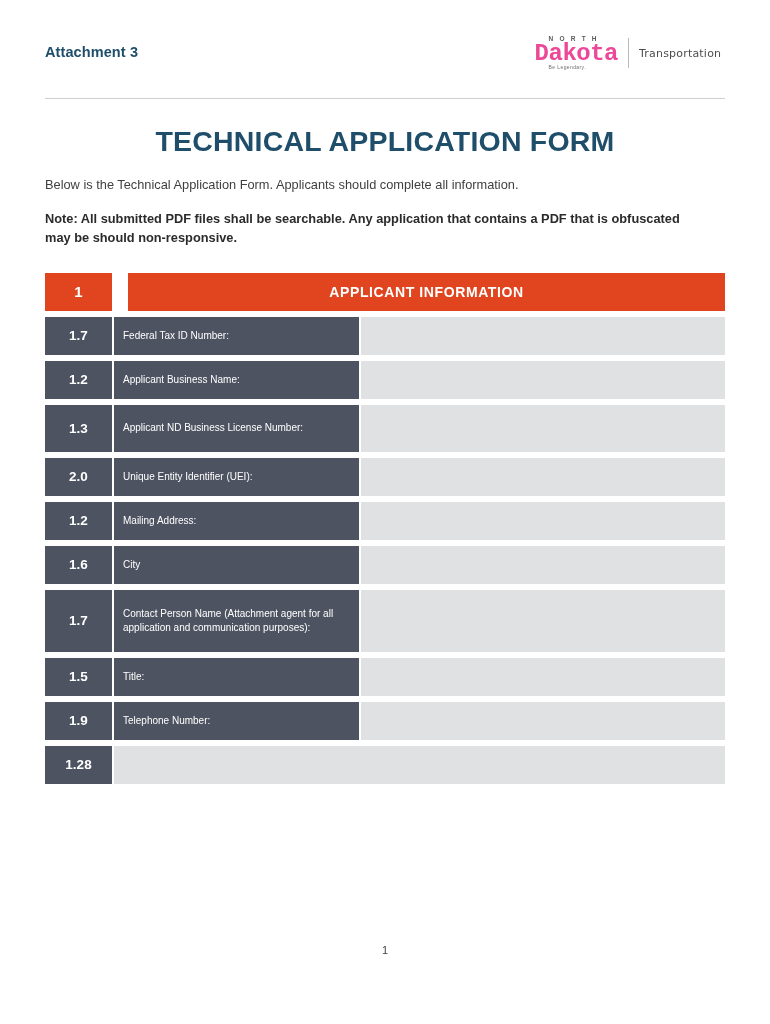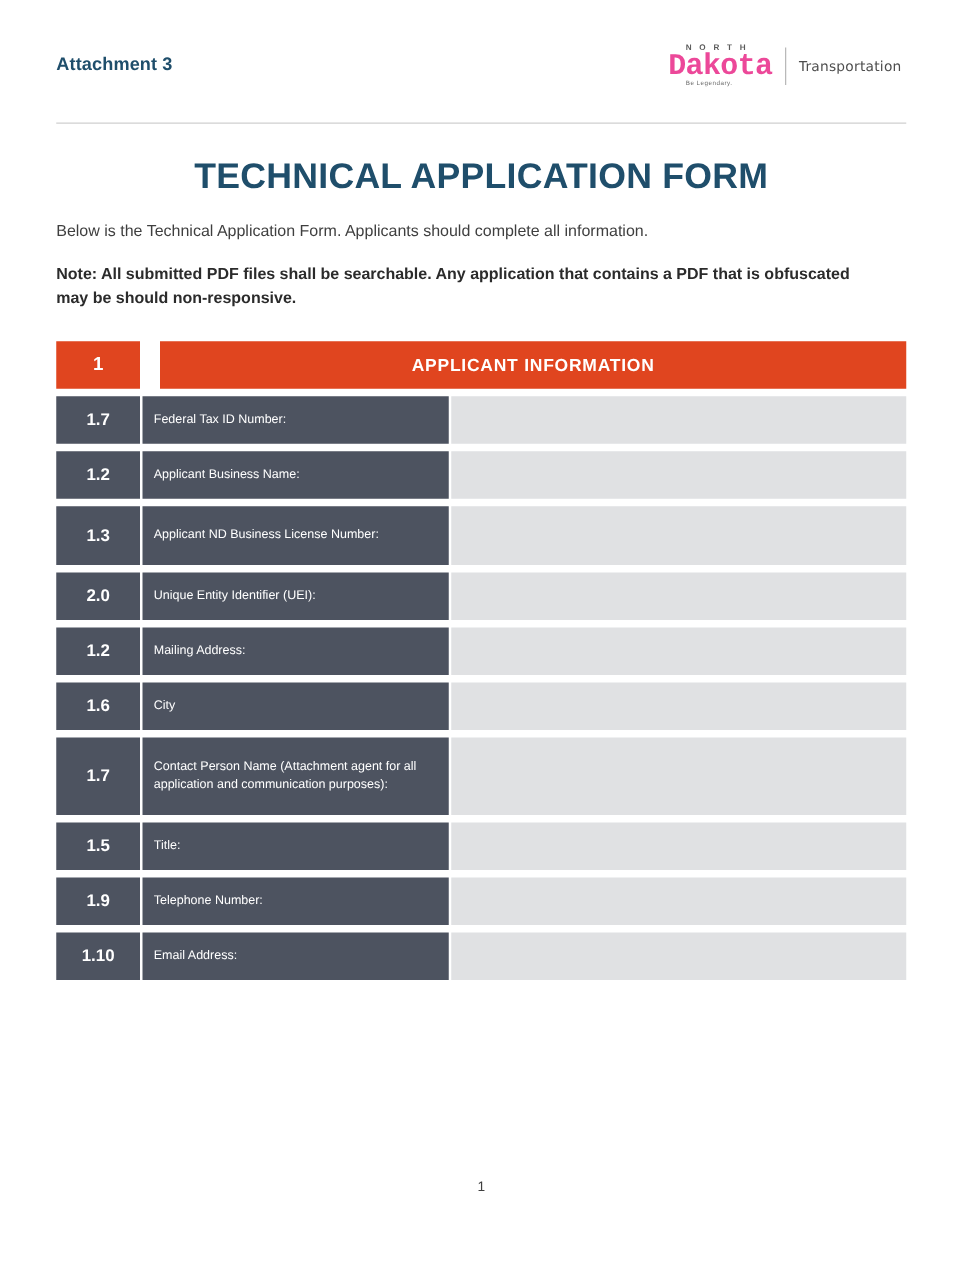--- a/index.html
+++ b/index.html
@@ -262,22 +262,21 @@
           <div class="cell-num h-sm">1.5</div>
           <div class="cell-label h-sm">Title:</div>
           <div class="cell-input h-sm"></div>
         </div>
         <div class="row">
           <div class="cell-num h-sm">1.9</div>
           <div class="cell-label h-sm">Telephone Number:</div>
           <div class="cell-input h-sm"></div>
         </div>
         <div class="row">
-          <div class="cell-num h-sm">1.10</div>
-          <div class="cell-label h-sm">Email Address:</div>
+          <div class="cell-num h-sm">1.28</div>
           <div class="cell-input h-sm"></div>
         </div>
       </div>
 
   </div>
 
   <div class="page-number">1</div>
 
 </div>
 

